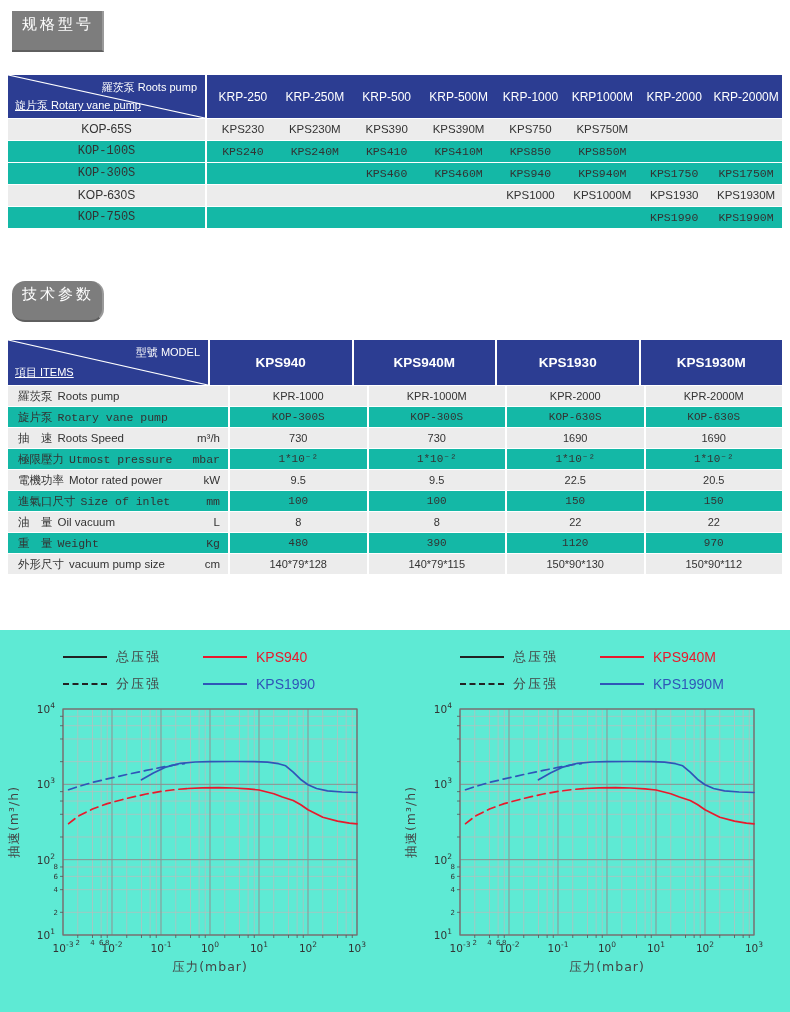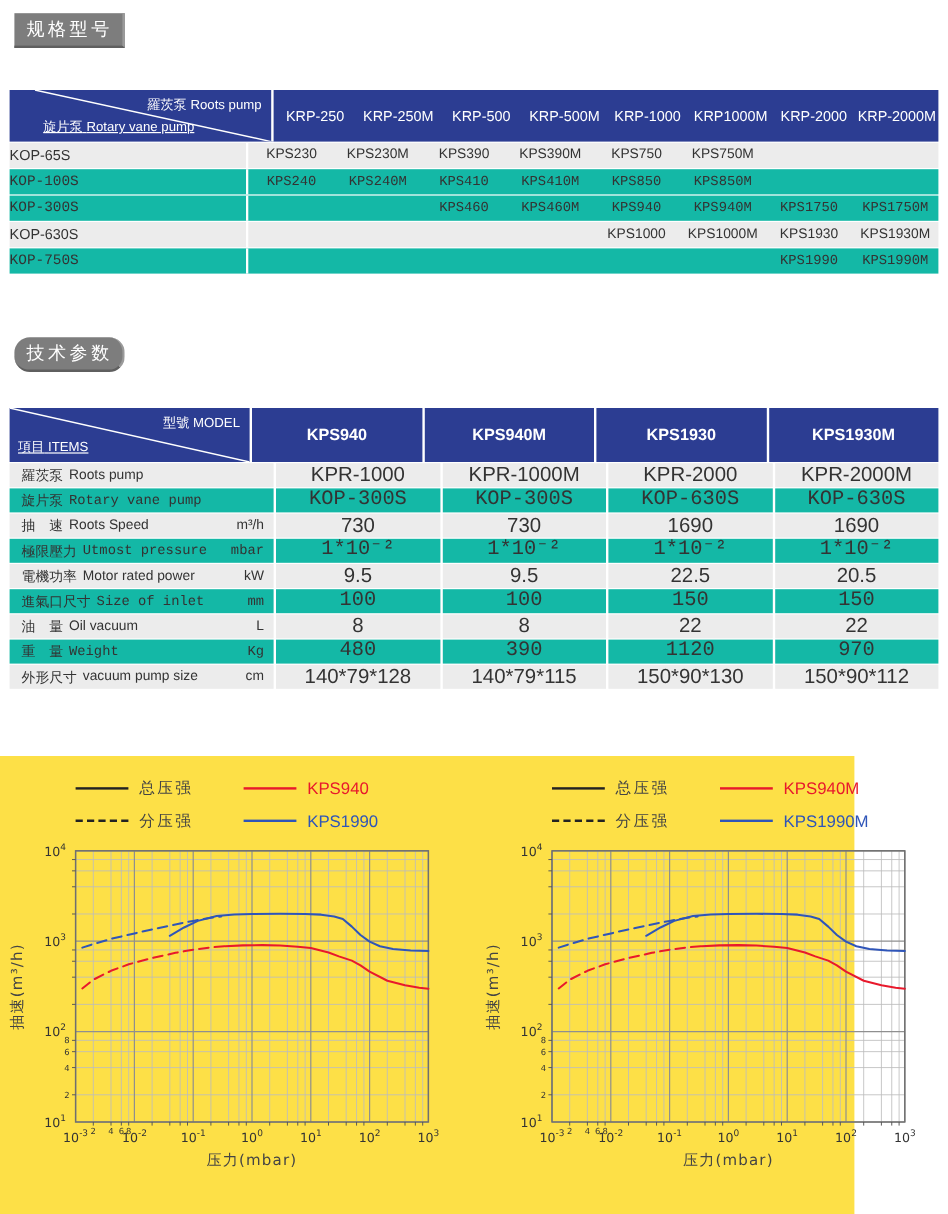--- a/index.html
+++ b/index.html
@@ -4,59 +4,59 @@
 <style>
   html,body{margin:0;padding:0;}
   body{
     width:790px;height:1012px;position:relative;background:#ffffff;
     font-family:"Liberation Sans","DejaVu Sans",sans-serif;color:#333;
     overflow:hidden;
   }
   
   .tag{
     position:absolute;background:#7d7d7d;color:#fff;
-    font-size:15px;letter-spacing:3px;padding:4px 8px 4px 10px;
+    font-size:15px;letter-spacing:3px;padding:4px 8px 16px 10px;
     border-right:2px solid #9a9a9a;border-bottom:2px solid #5f5f5f;
   }
   #tag1{left:12px;top:11px;}
   #tag2{left:12px;top:281px;border-radius:13px;}
 
   
   #spec-table{position:absolute;left:8px;top:75px;width:774px;}
-  .t1-header{display:flex;height:43px;background:#2c3d92;color:#fff;padding-left:21px;}
+  .t1-header{display:flex;height:43px;background:#2c3d92;color:#fff;}
   .t1-corner{width:197px;flex:none;position:relative;border-right:2px solid #fff;}
   .t1-corner .diag{position:absolute;left:0;top:0;width:100%;height:100%;}
   .corner-tr{position:absolute;top:5px;right:8px;font-size:11px;white-space:nowrap;}
   .corner-bl{position:absolute;bottom:5px;left:7px;font-size:11px;white-space:nowrap;text-decoration:underline;}
   .t1-cols{flex:1;display:flex;align-items:center;}
   .t1-col{flex:1;text-align:center;font-size:12px;font-weight:normal;white-space:nowrap;}
   .t1-row{display:flex;height:21px;margin-top:1px;}
-  .t1-label{width:197px;flex:none;border-right:2px solid #fff;text-align:left;
+  .t1-label{width:197px;flex:none;border-right:2px solid #fff;text-align:center;
             line-height:21px;font-size:12px;}
   .t1-cells{flex:1;display:flex;}
   .t1-cell{flex:1;text-align:center;font-size:11.5px;line-height:21px;white-space:nowrap;}
   .row-a{background:#ececec;}
   .row-b{background:#14b8a6;font-family:Liberation Mono, monospace;}
 
   
   #tech-table{position:absolute;left:8px;top:340px;width:774px;}
   .t2-header{display:flex;height:45px;gap:2px;}
   .t2-corner{width:200px;flex:none;background:#2c3d92;position:relative;color:#fff;}
   .t2-corner .diag{position:absolute;left:0;top:0;width:100%;height:100%;}
   .t2-col{flex:1;background:#2c3d92;color:#fff;display:flex;align-items:center;
           justify-content:center;font-size:13.5px;font-weight:bold;}
   .t2-row{display:flex;height:20px;margin-top:1px;gap:2px;}
   .t2-label{width:220px;flex:none;display:flex;align-items:center;font-size:11.5px;
             padding-left:10px;box-sizing:border-box;}
   .t2-label .en{margin-left:5px;}
   .t2-label .unit{margin-left:auto;padding-right:8px;}
-  .t2-val{flex:1;text-align:center;font-size:17px;line-height:20px;white-space:nowrap;}
+  .t2-val{flex:1;text-align:center;font-size:11px;line-height:20px;white-space:nowrap;}
 
   
-  #charts-panel{position:absolute;left:0;top:630px;width:712px;height:382px;background:#fde047;}
+  #charts-panel{position:absolute;left:0;top:630px;width:790px;height:382px;background:#5eead4;}
   .chart-block{position:absolute;top:8px;width:385px;}
   #chart-left{left:5px;}
   #chart-right{left:402px;}
   .legend{display:flex;gap:42px;margin:10px 0 2px 58px;}
   .legend-col{display:flex;flex-direction:column;gap:9px;}
   .legend-item{display:flex;align-items:center;gap:9px;height:18px;}
   .line-sample{width:44px;height:0;border-top:2px solid #222;}
   .line-sample.dashed{border-top-style:dashed;}
   .line-sample.red{border-top-color:#e8192c;}
   .line-sample.blue{border-top-color:#2f55b8;}

